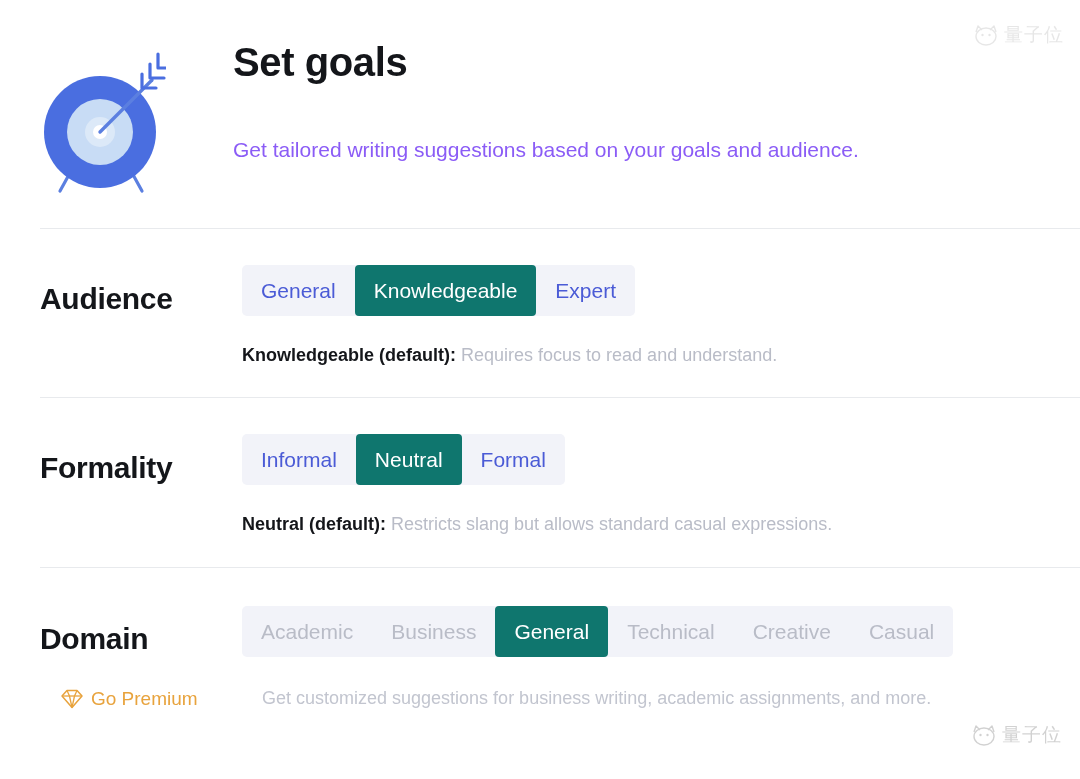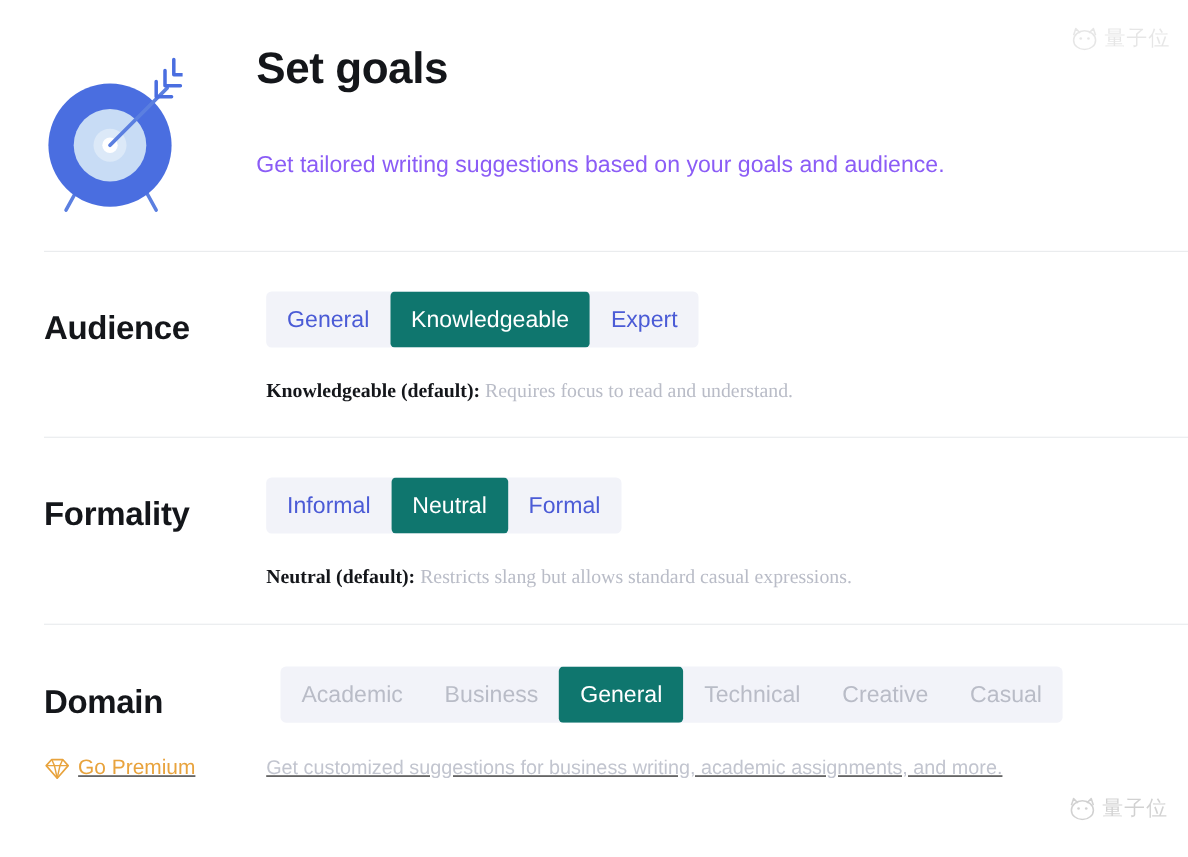--- a/index.html
+++ b/index.html
@@ -111,44 +111,42 @@
     background: #0f766e;
     color: #ffffff;
     border-radius: 4px;
   }
 
   .section-desc {
     margin-left: 202px;
     font-size: 18px;
     color: #b9bcc7;
     line-height: 1.3;
-    font-family: Liberation Serif, serif;
   }
 
   .section-desc .strong {
     color: #14161a;
     font-weight: bold;
   }
 
   
   #section-audience .section-row { padding-top: 36px; }
   #section-audience .section-desc { padding-top: 28px; padding-bottom: 30px; }
 
   #section-formality .section-row { padding-top: 36px; }
   #section-formality .section-desc { padding-top: 28px; padding-bottom: 30px; }
 
-  #section-domain .section-row { padding-top: 38px; gap: 13px; }
+  #section-domain .section-row { padding-top: 38px; }
 
   
   .premium-row {
     display: flex;
     align-items: center;
-    padding-left: 40px;
+    padding-left: 60px;
     padding-top: 30px;
-    text-decoration: underline;
   }
 
   .premium-link {
     width: 202px;
     flex: 0 0 202px;
     display: flex;
     align-items: center;
     gap: 7px;
     cursor: pointer;
   }

